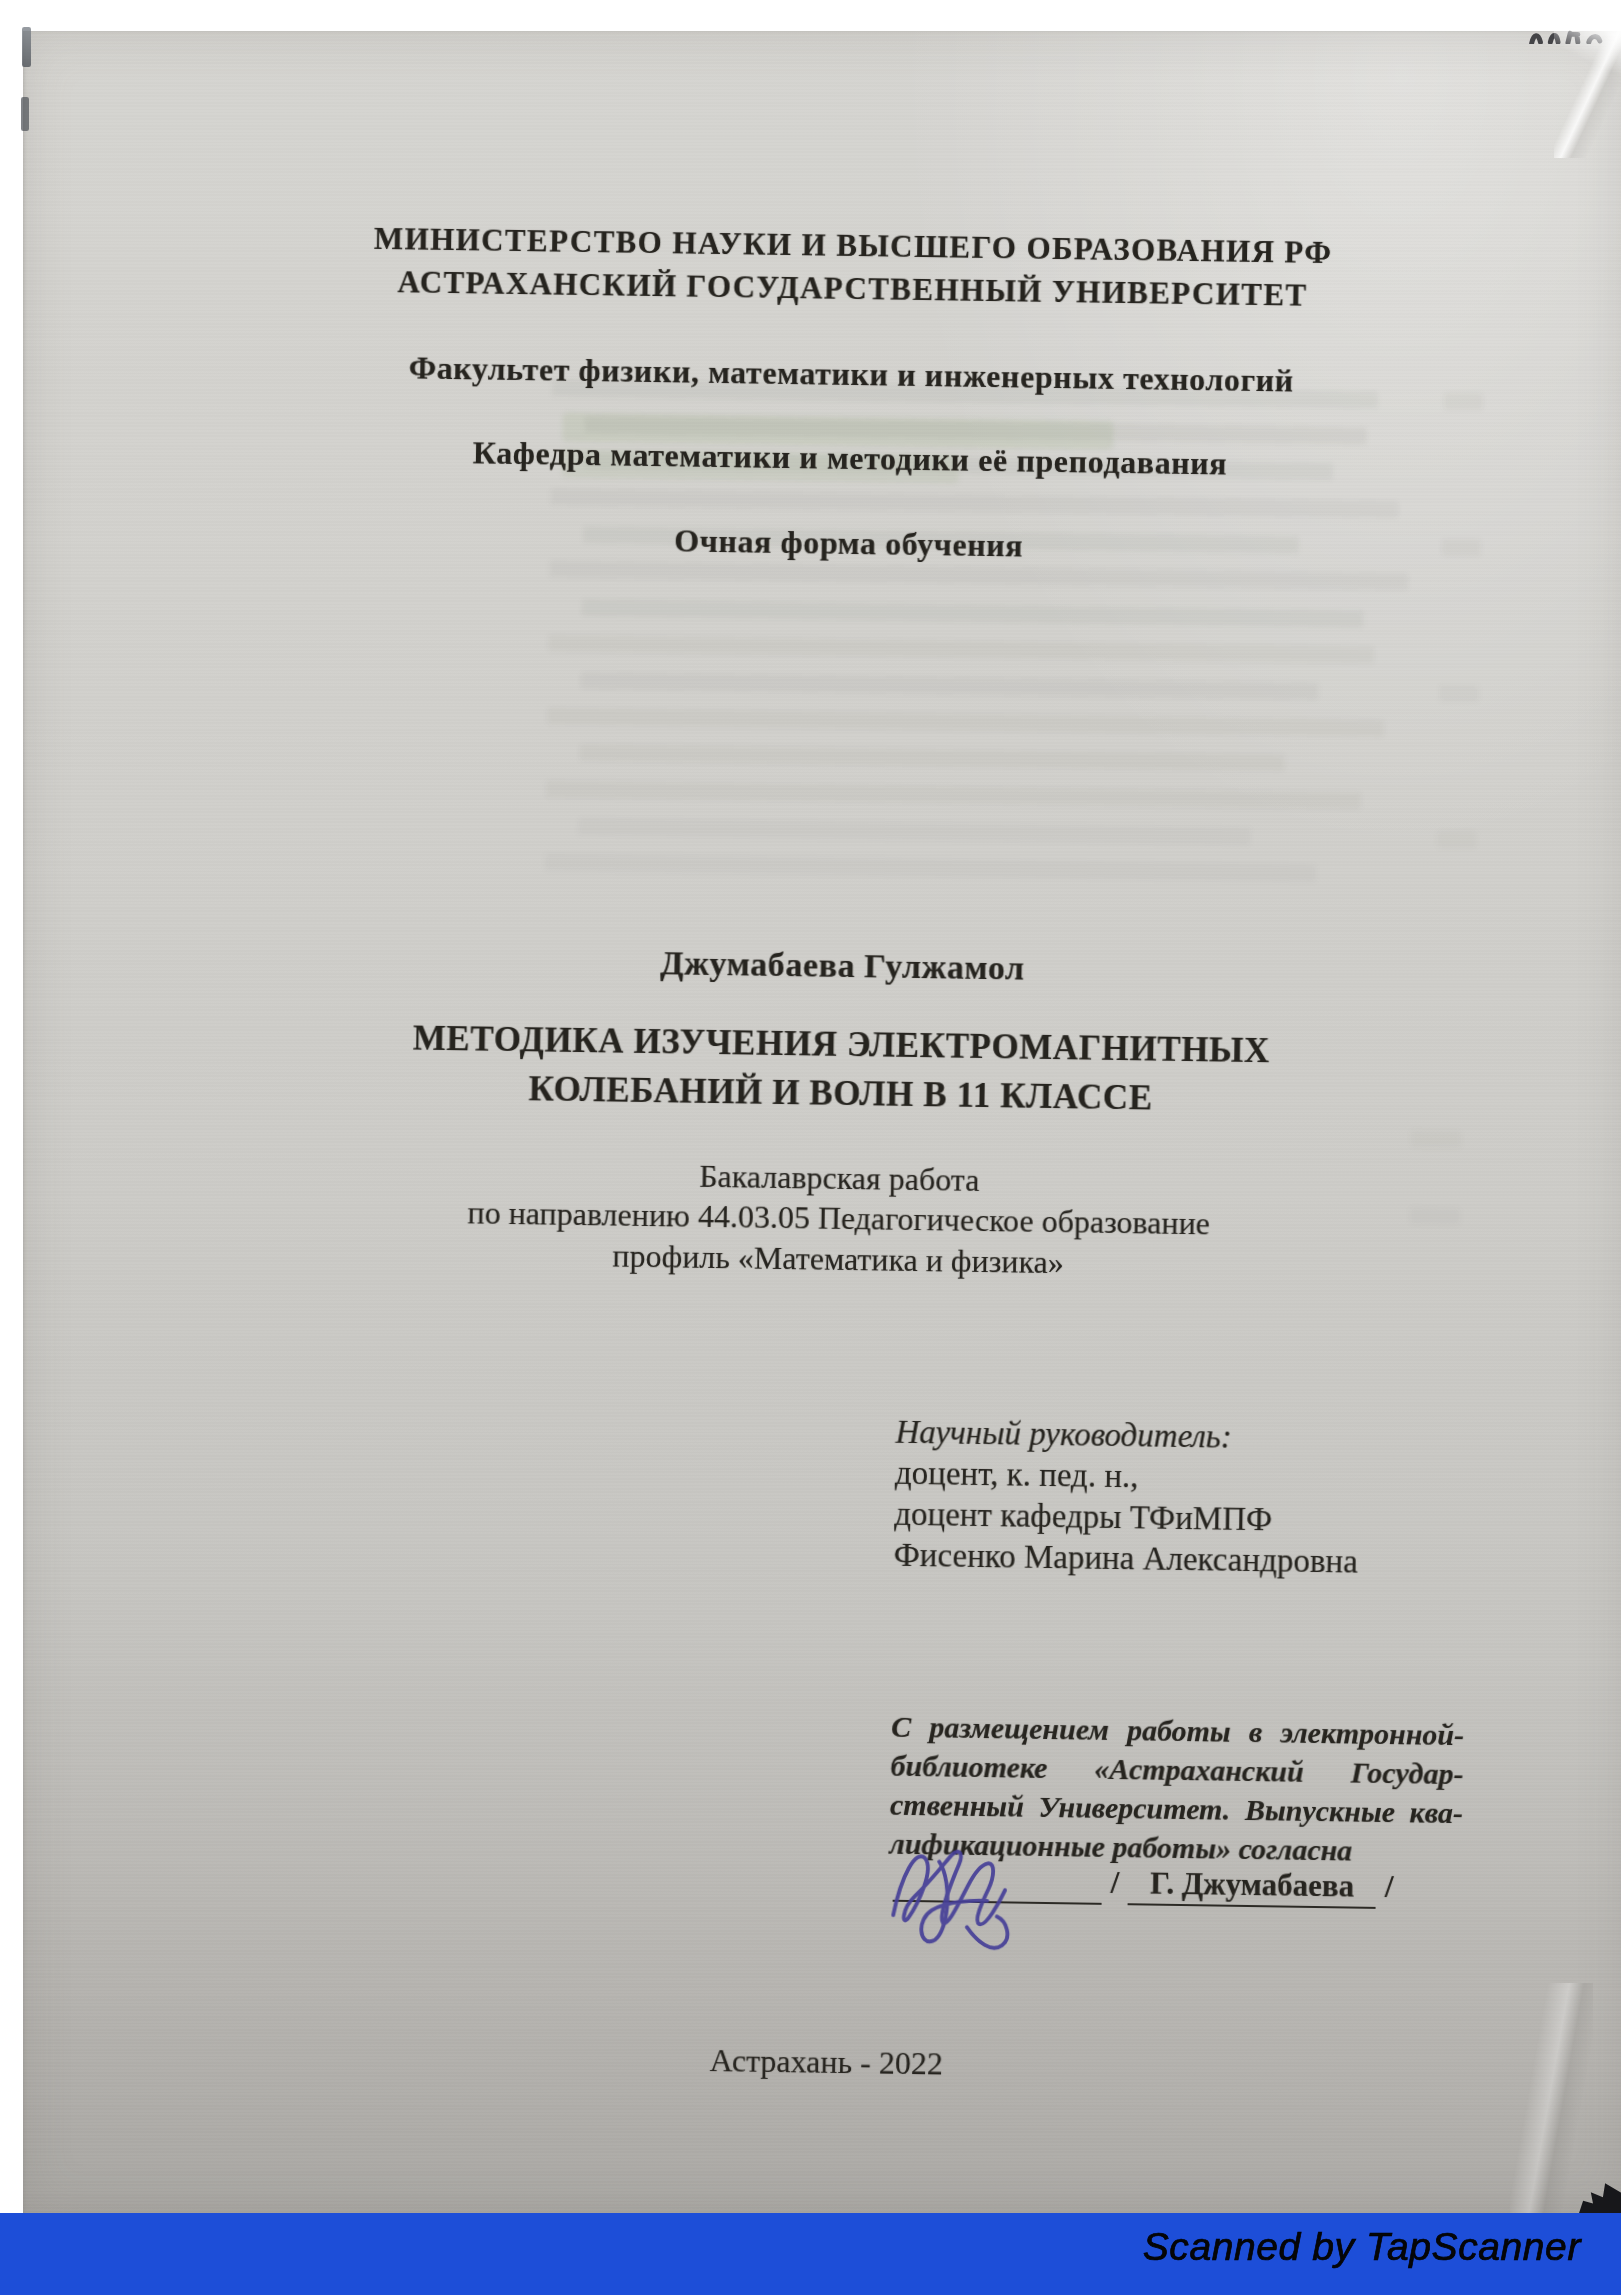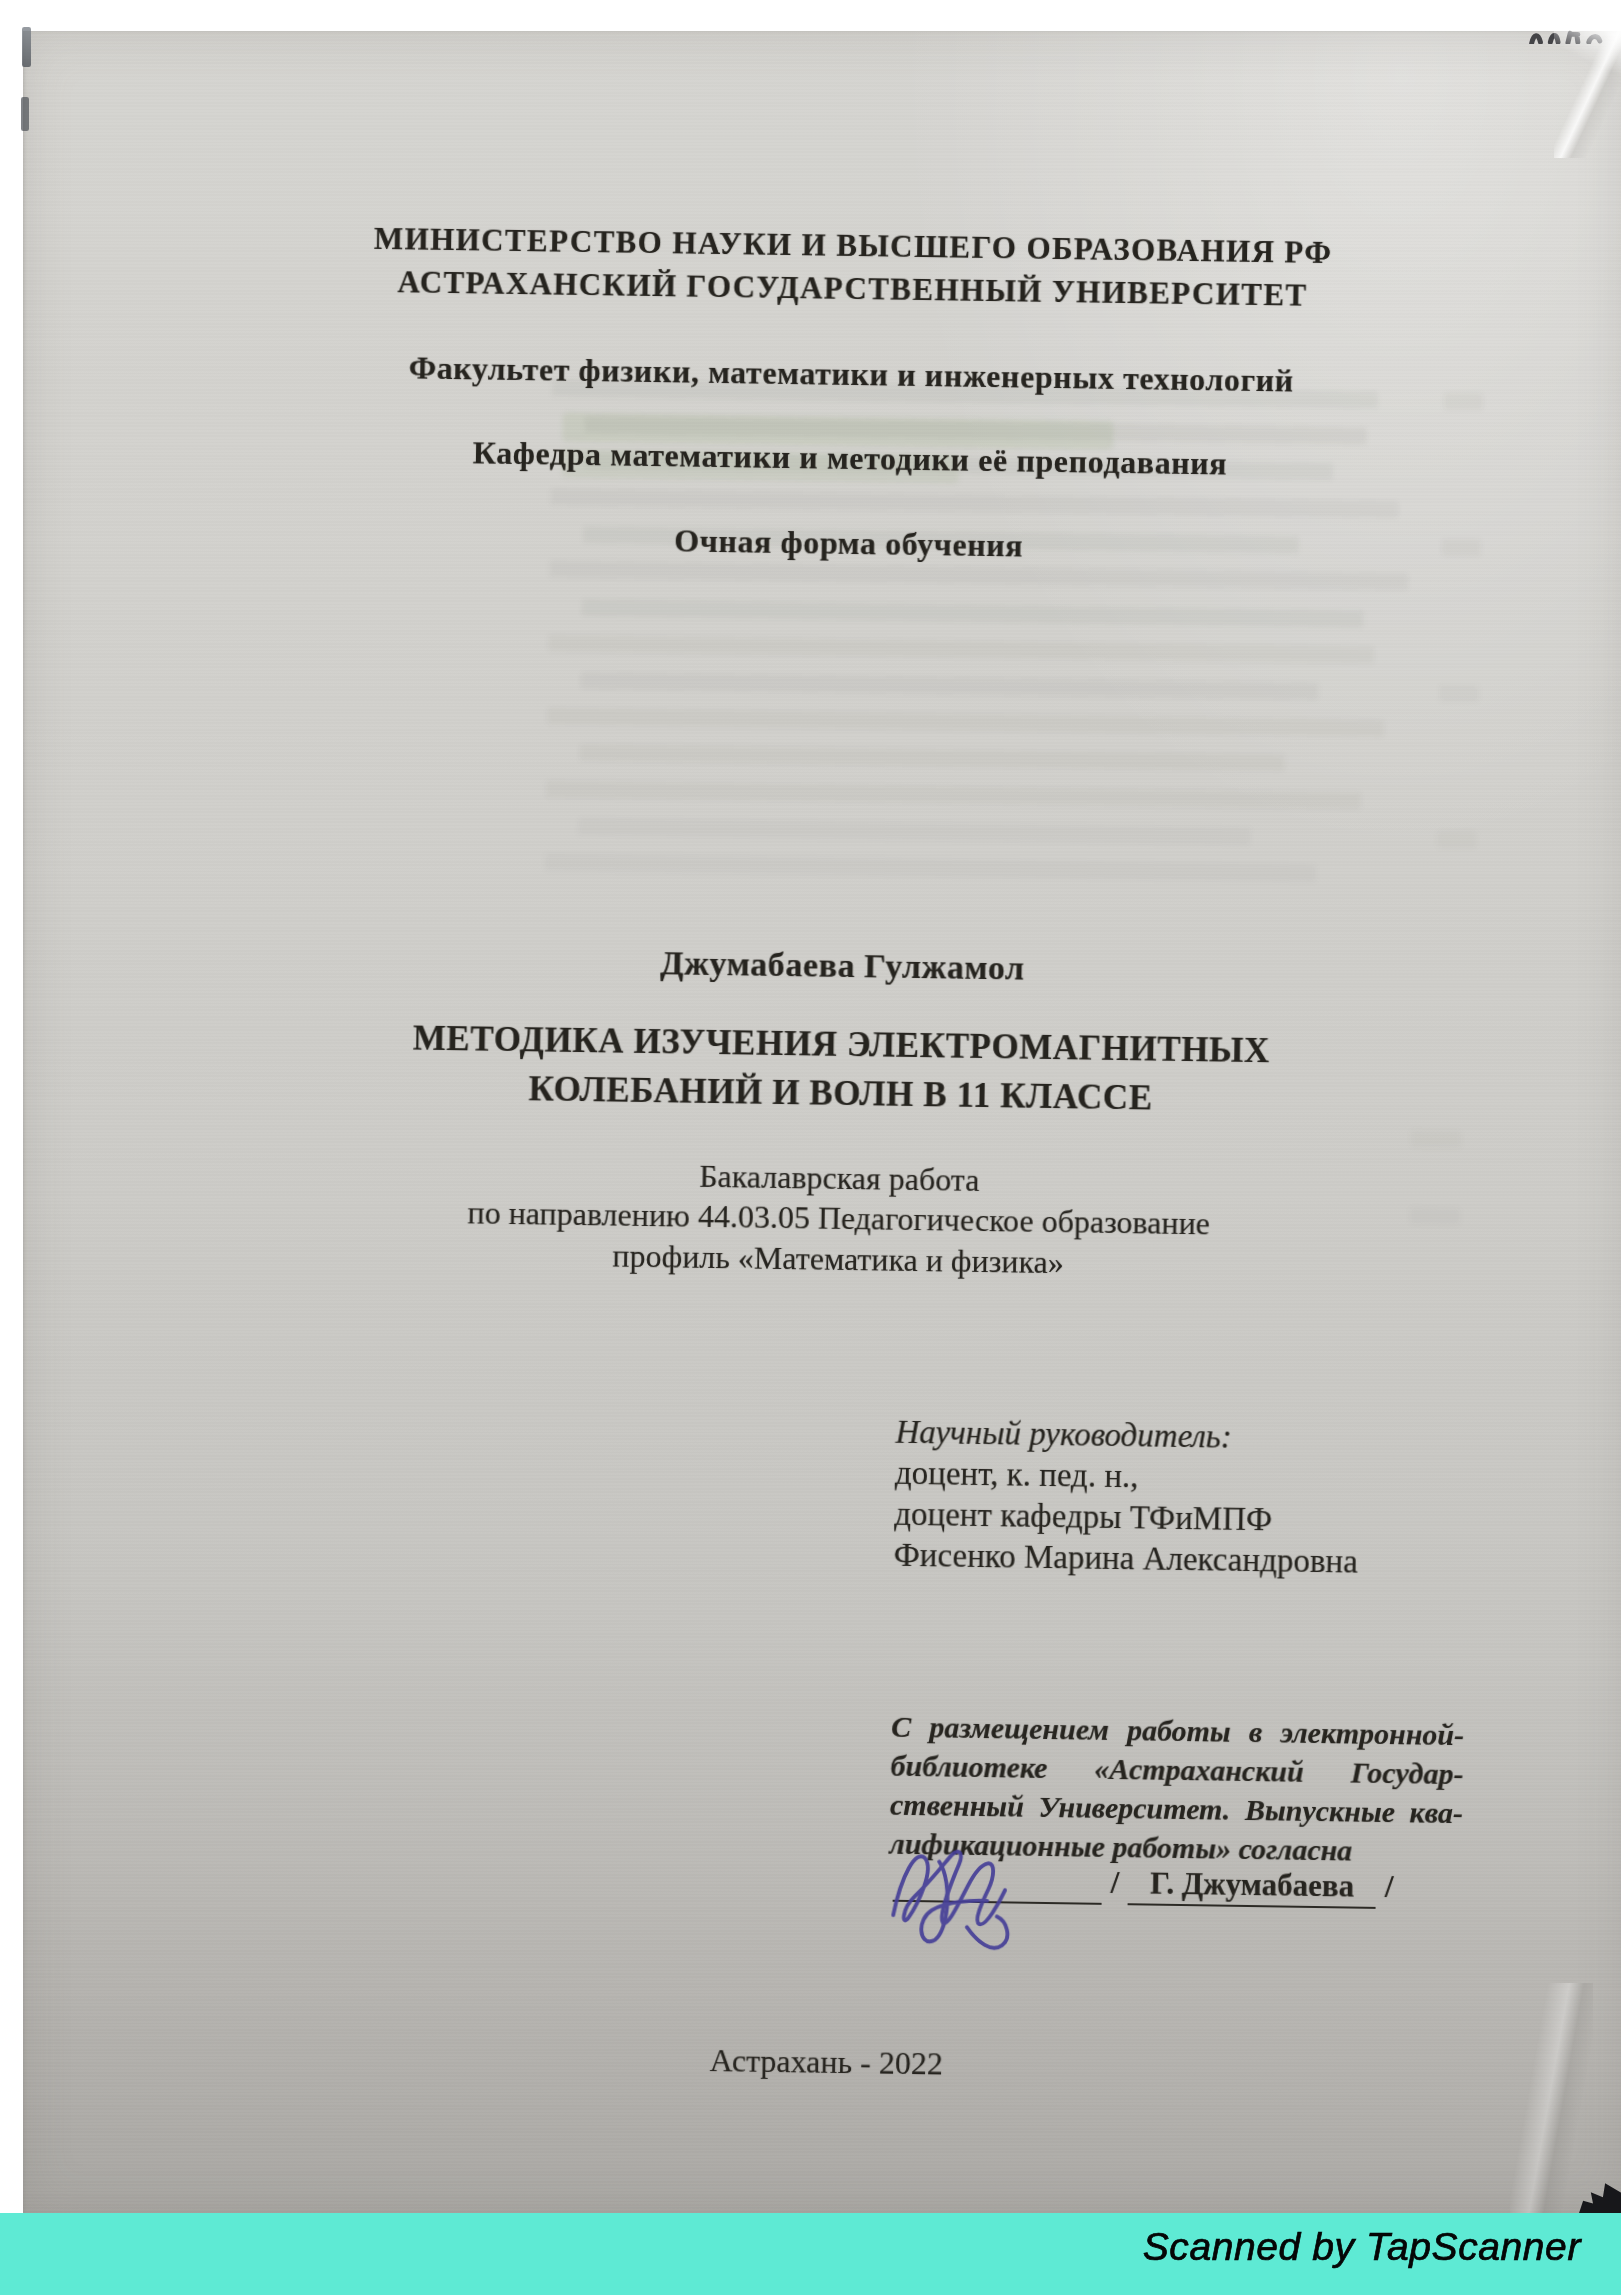--- a/index.html
+++ b/index.html
@@ -80,21 +80,21 @@
   .crease-br{
     position:absolute;right:33px;bottom:0;width:83px;height:231px;
     background:linear-gradient(100deg, transparent 30%, rgba(255,255,255,.30) 48%, rgba(120,118,114,.18) 60%, transparent 75%);
   }
   .blob{
     position:absolute;right:4.4px;bottom:0;width:55px;height:35px;background:#17171a;
     clip-path:polygon(100% 100%,22% 100%,30% 62%,48% 70%,44% 38%,66% 52%,70% 12%,100% 40%);
     filter:blur(0.6px);
   }
   
-  .wmbar{position:absolute;left:0;top:2213px;width:1622px;height:82px;background:#5eead4;}
+  .wmbar{position:absolute;left:0;top:2213px;width:1622px;height:82px;background:#1d4ed8;}
   .wm{
     position:absolute;right:41px;top:12px;
     font-family:"Liberation Sans", sans-serif;font-style:italic;
     font-size:39px;color:#060606;letter-spacing:0.6px;
     -webkit-text-stroke:0.7px #000;white-space:nowrap;
   }
 </style>
 </head>
 <body>
 

